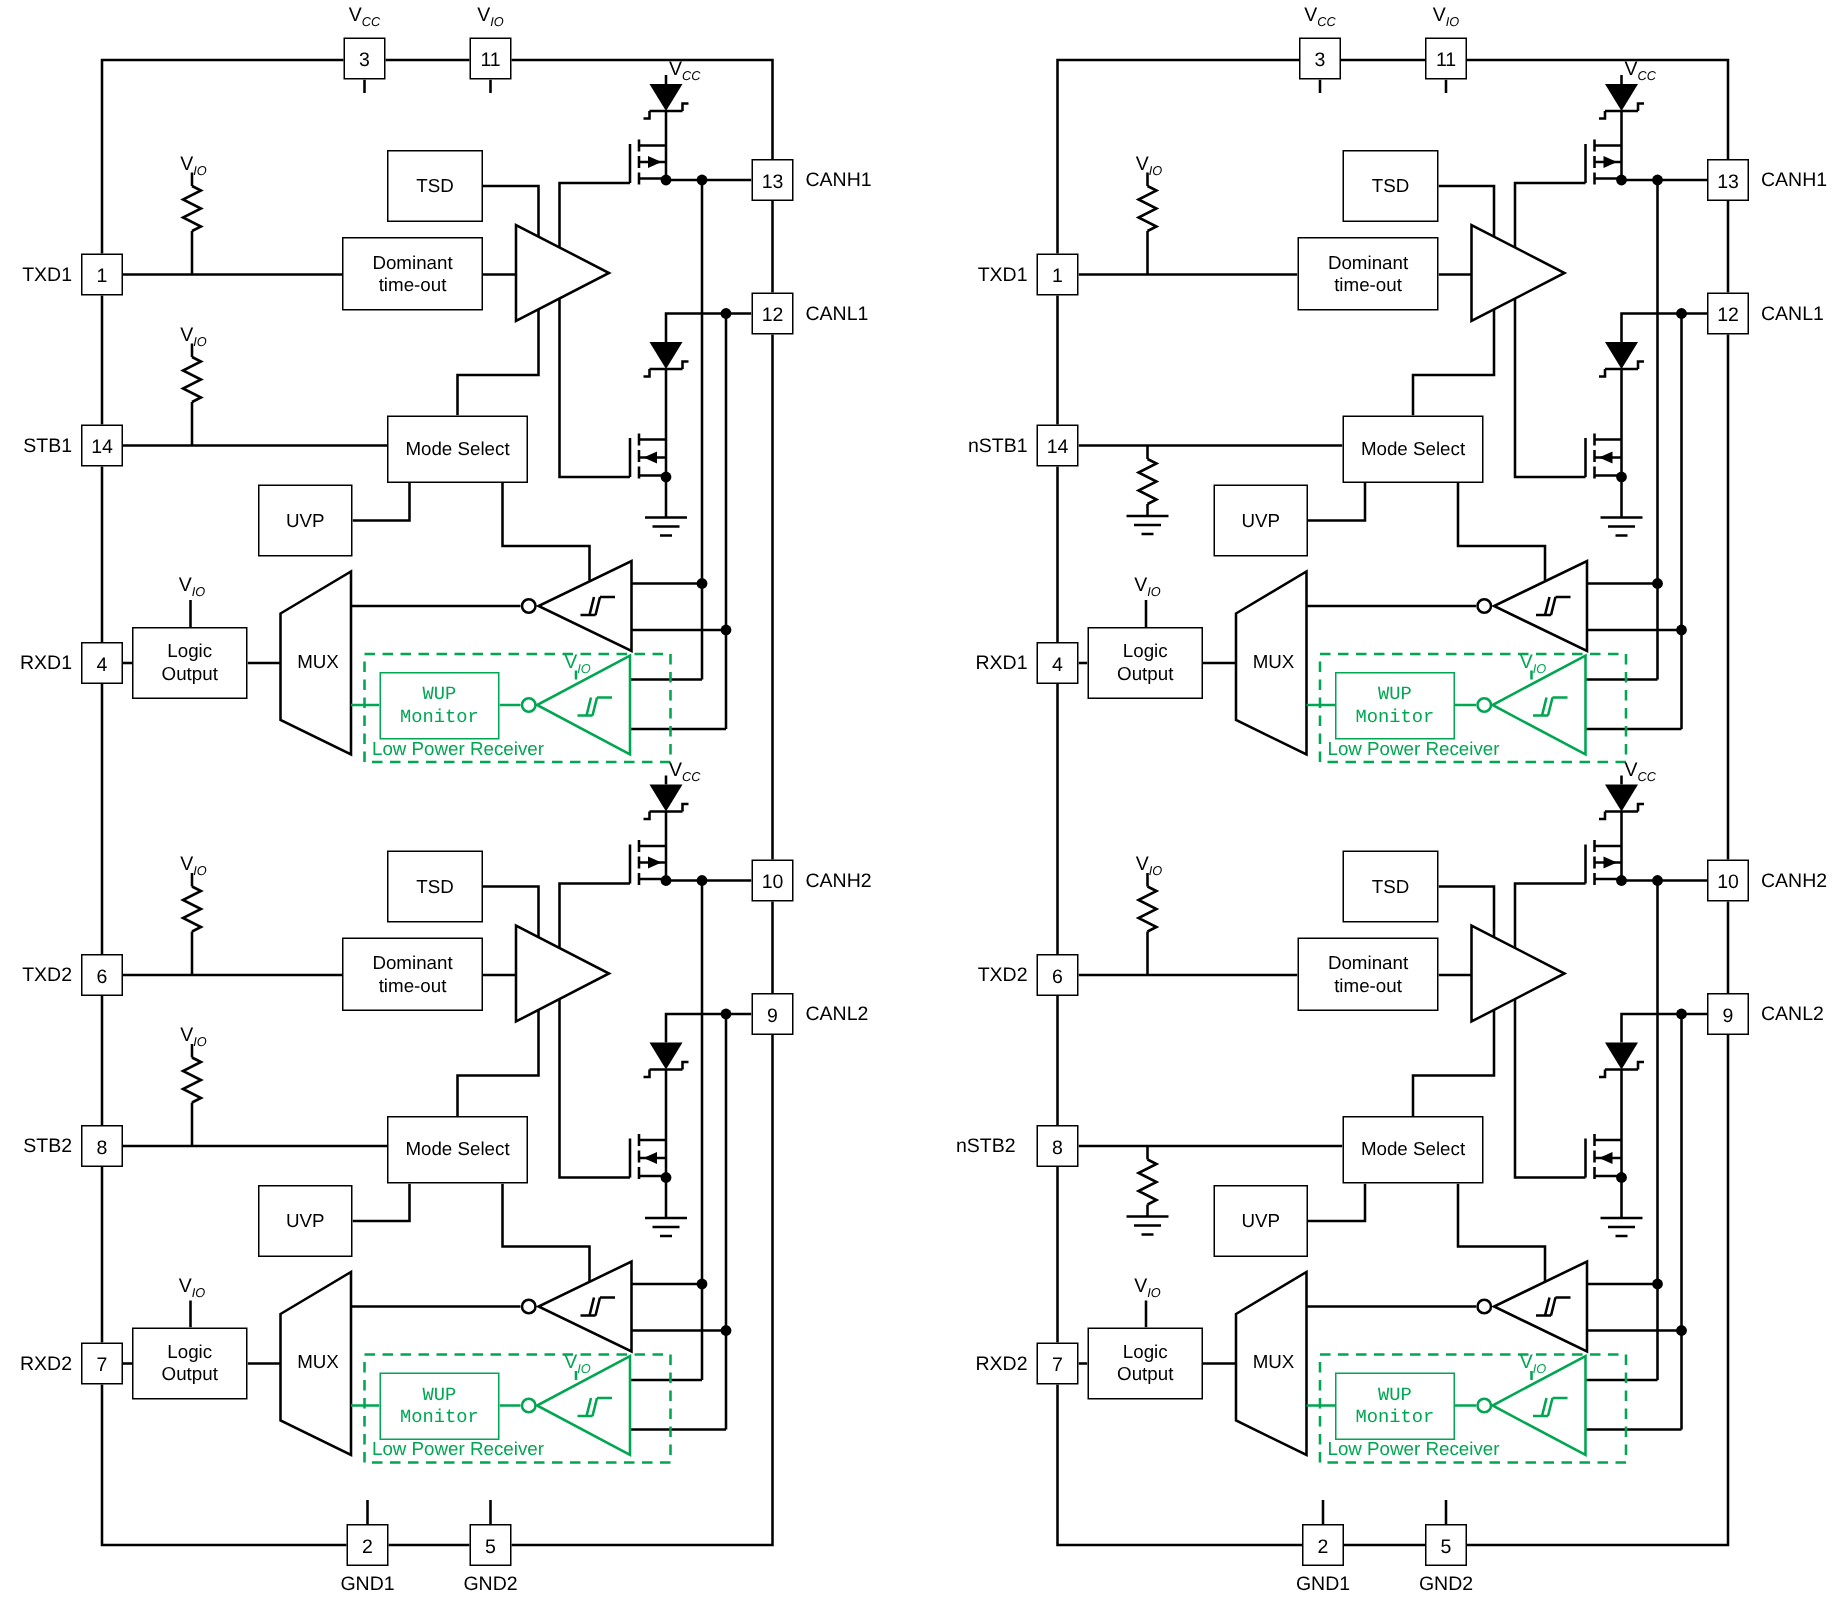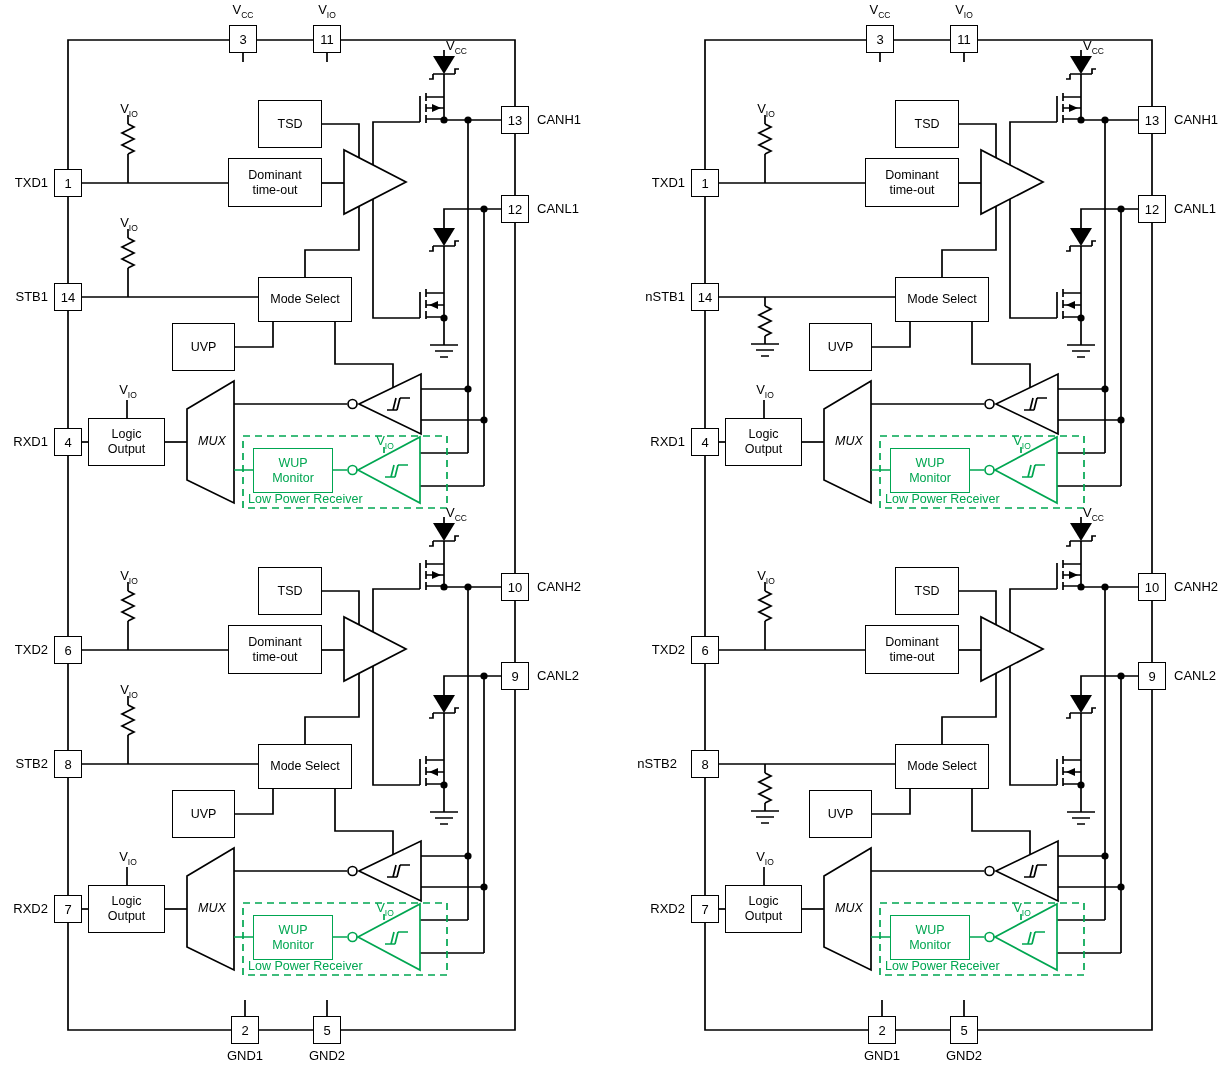--- a/index.html
+++ b/index.html
@@ -8,27 +8,27 @@
   svg{position:absolute;left:0;top:0;z-index:1;}
   .w{stroke:#000;fill:none;stroke-width:1.7px;}
   .gw{stroke:var(--g);fill:none;stroke-width:1.7px;}
   .fb{fill:#000;stroke:none;}
   .wf{fill:#fff;stroke:#000;stroke-width:1.7px;stroke-linejoin:miter;}
   .gf{fill:#fff;stroke:var(--g);stroke-width:1.7px;}
   .dash{fill:none;stroke:var(--g);stroke-width:1.7px;stroke-dasharray:7 5;}
   .dot circle{fill:#000;stroke:none;}
   .pin{position:absolute;z-index:2;width:28px;height:28px;background:#fff;border:1.6px solid #000;box-sizing:border-box;display:flex;align-items:center;justify-content:center;font-size:13px;}
   .bx{position:absolute;z-index:2;background:#fff;border:1.6px solid #000;box-sizing:border-box;display:flex;align-items:center;justify-content:center;text-align:center;font-size:12.5px;line-height:1.2;padding:0 7px;}
-  .gb{border-color:var(--g);color:var(--g);}
+  .gb{border-color:var(--g);color:var(--g);font-family:Liberation Mono, monospace;}
   .lb{position:absolute;z-index:2;font-size:13px;white-space:nowrap;line-height:15px;}
   .rt{width:46px;text-align:right;}
   .ct{text-align:center;}
   .gt{color:var(--g);}
-  .mx{position:absolute;z-index:2;font-size:12.5px;width:48px;text-align:center;font-style:italic;}
-  sub{font-size:8.5px;line-height:0;}
+  .mx{position:absolute;z-index:2;font-size:12.5px;width:48px;text-align:center;}
+  sub{font-size:8.5px;line-height:0;font-style:italic;}
   .sm{font-size:12.5px;}
 </style>
 </head>
 <body>
 
 <svg width="1225" height="1069" viewBox="0 0 1225 1069">
   <defs>
     <path id="res" d="M0 0 l6 3 l-12 6 l12 6 l-12 6 l12 6 l-6 3"></path>
     <g id="gnd">
       <path d="M-14 0 H14 M-9 6 H9 M-4 12 H4"></path>

